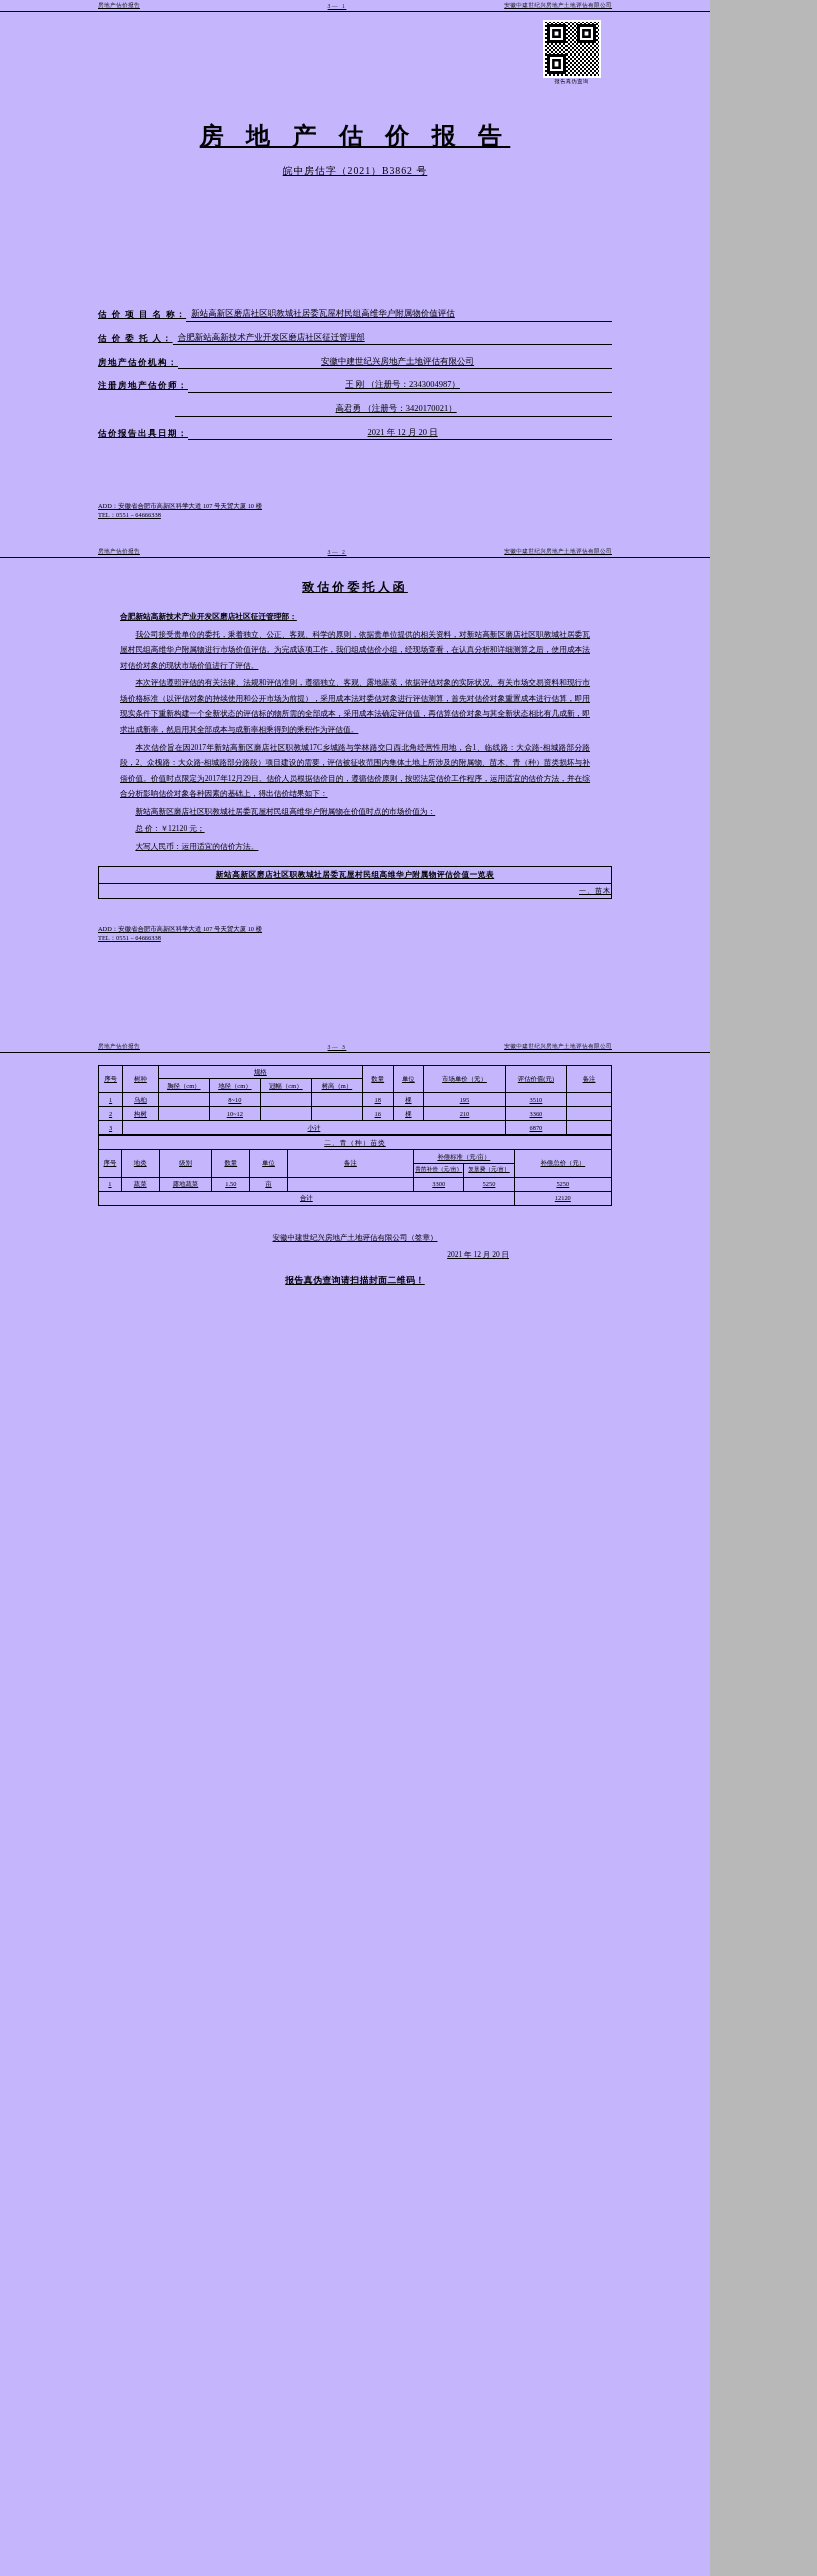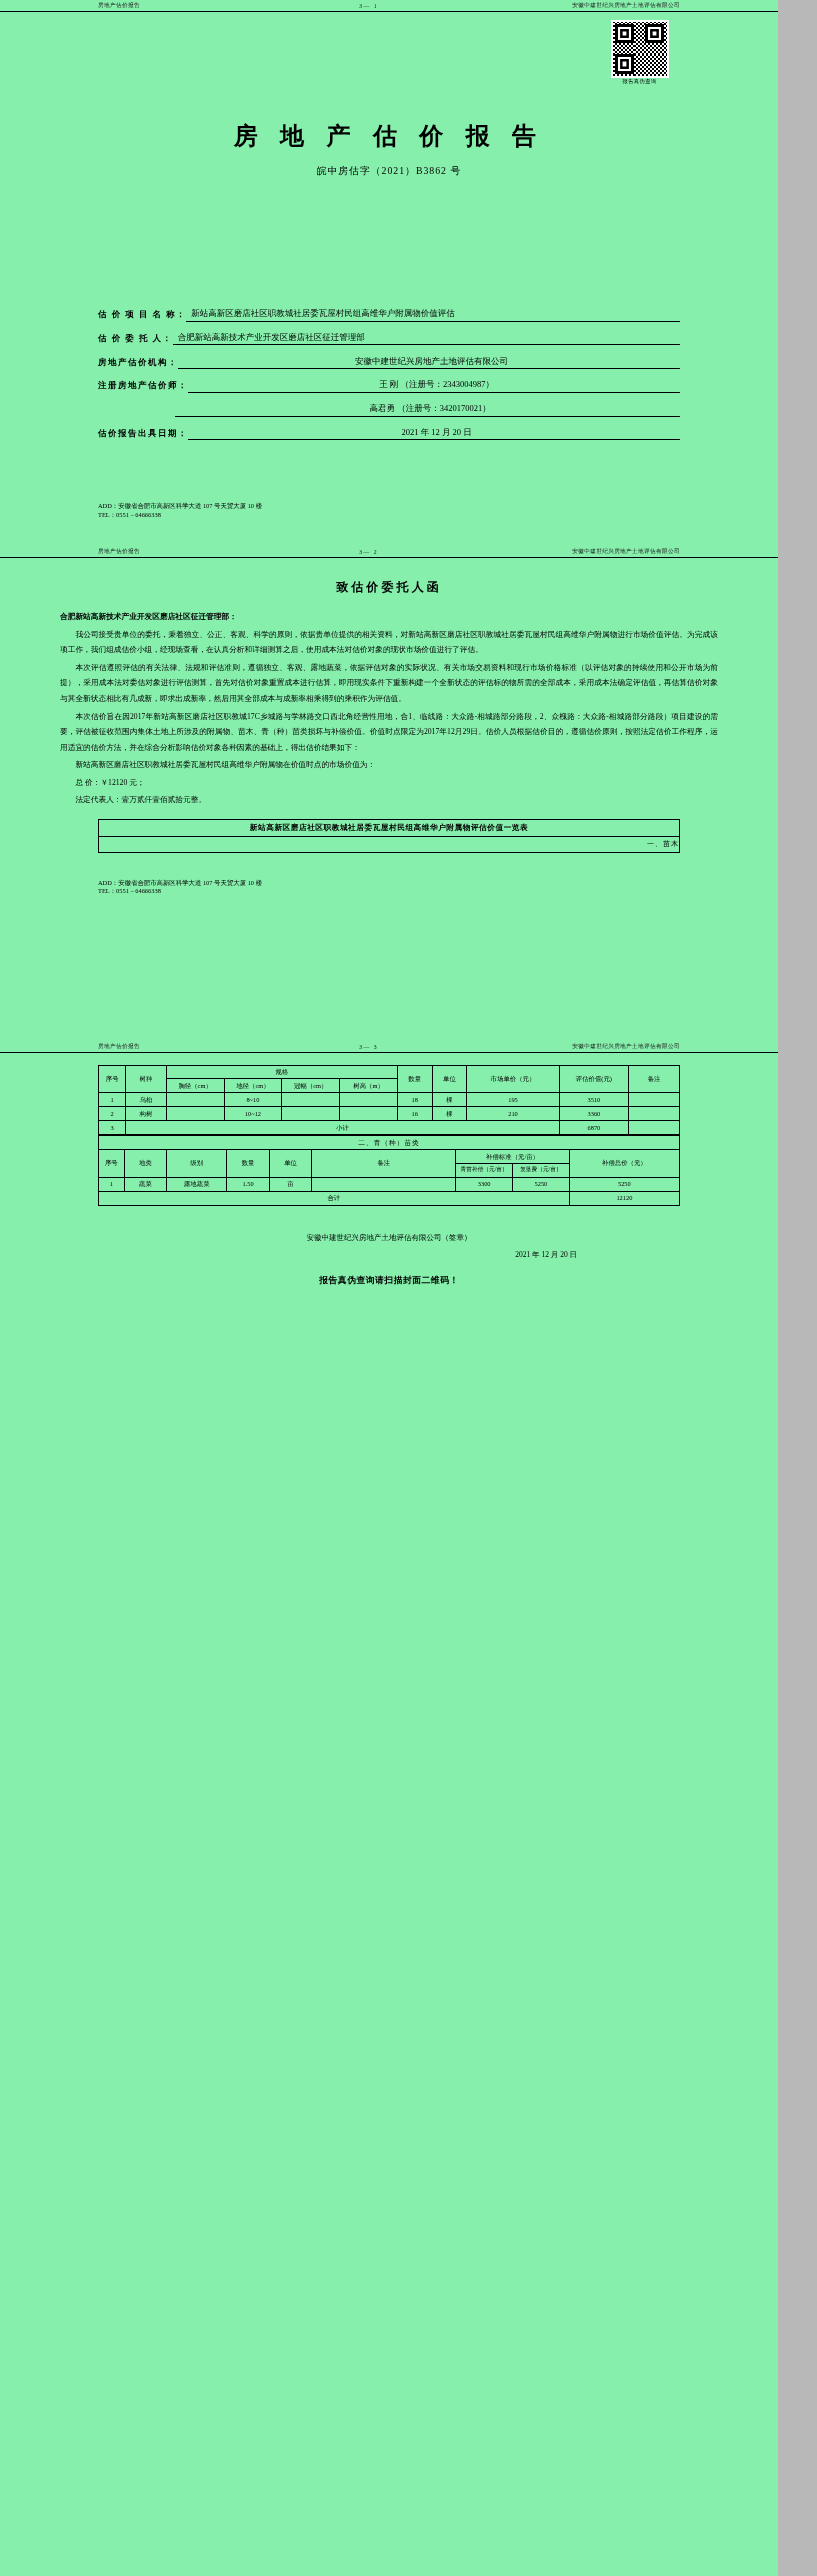--- a/index.html
+++ b/index.html
@@ -5,24 +5,25 @@
   html, body {
     margin: 0;
     padding: 0;
     background: #b8b8b8;
   }
   body {
     font-family: "Liberation Serif", "DejaVu Serif", serif;
     width: 818px;
   }
   .page {
-    width: 778px;
-    background: #86efac;
+    width: 710px;
+    background: #c4b5fd;
     position: relative;
     box-sizing: border-box;
+    text-decoration: underline;
   }
   
   .runhead {
     display: flex;
     align-items: center;
     justify-content: space-between;
     font-size: 5.7px;
     color: #1a1a1a;
     padding: 0 98px;
     height: 11.3px;
@@ -125,21 +126,21 @@
 
   
   .sec-title {
     text-align: center;
     font-size: 12px;
     font-weight: bold;
     letter-spacing: 3.1px;
     margin: 20.6px 0 13.4px 0;
   }
   .body-text {
-    margin: 0 60px;
+    margin: 0 120px;
     font-size: 7.7px;
     line-height: 15.5px;
     text-align: justify;
     color: #000;
   }
   .body-text p { margin: 0 0 2.1px 0; text-indent: 2em; }
   .body-text p.noindent { text-indent: 0; }
   .b { font-weight: bold; }
   .amount-row { margin-top: 3.1px; }
 
@@ -259,21 +260,21 @@
 
   <div class="sec-title">致估价委托人函</div>
 
   <div class="body-text">
     <p class="noindent b">合肥新站高新技术产业开发区磨店社区征迁管理部：</p>
     <p>我公司接受贵单位的委托，秉着独立、公正、客观、科学的原则，依据贵单位提供的相关资料，对新站高新区磨店社区职教城社居委瓦屋村民组高维华户附属物进行市场价值评估。为完成该项工作，我们组成估价小组，经现场查看，在认真分析和详细测算之后，使用成本法对估价对象的现状市场价值进行了评估。</p>
     <p>本次评估遵照评估的有关法律、法规和评估准则，遵循独立、客观、露地蔬菜，依据评估对象的实际状况、有关市场交易资料和现行市场价格标准（以评估对象的持续使用和公开市场为前提），采用成本法对委估对象进行评估测算，首先对估价对象重置成本进行估算，即用现实条件下重新构建一个全新状态的评估标的物所需的全部成本，采用成本法确定评估值，再估算估价对象与其全新状态相比有几成新，即求出成新率，然后用其全部成本与成新率相乘得到的乘积作为评估值。</p>
     <p>本次估价旨在因2017年新站高新区磨店社区职教城17C乡城路与学林路交口西北角经营性用地，合1、临线路：大众路-相城路部分路段，2、众槐路：大众路-相城路部分路段）项目建设的需要，评估被征收范围内集体土地上所涉及的附属物、苗木、青（种）苗类损坏与补偿价值。价值时点限定为2017年12月29日。估价人员根据估价目的，遵循估价原则，按照法定估价工作程序，运用适宜的估价方法，并在综合分析影响估价对象各种因素的基础上，得出估价结果如下：</p>
     <p>新站高新区磨店社区职教城社居委瓦屋村民组高维华户附属物在价值时点的市场价值为：</p>
     <p class="amount-row">总    价：￥12120 元；</p>
-    <p>法定代表人：壹万贰仟壹佰贰拾元整。</p>
+    <p>大写人民币：运用适宜的估价方法。</p>
   </div>
 
   <div class="table-title">新站高新区磨店社区职教城社居委瓦屋村民组高维华户附属物评估价值一览表</div>
   <div class="table-sub">一、苗木</div>
 
   <div class="cover-addr" style="margin-top:26px;">
     <div>ADD：安徽省合肥市高新区科学大道 107 号天贸大厦 10 楼</div>
     <div>TEL：0551－64666338</div>
   </div>
 </div>

